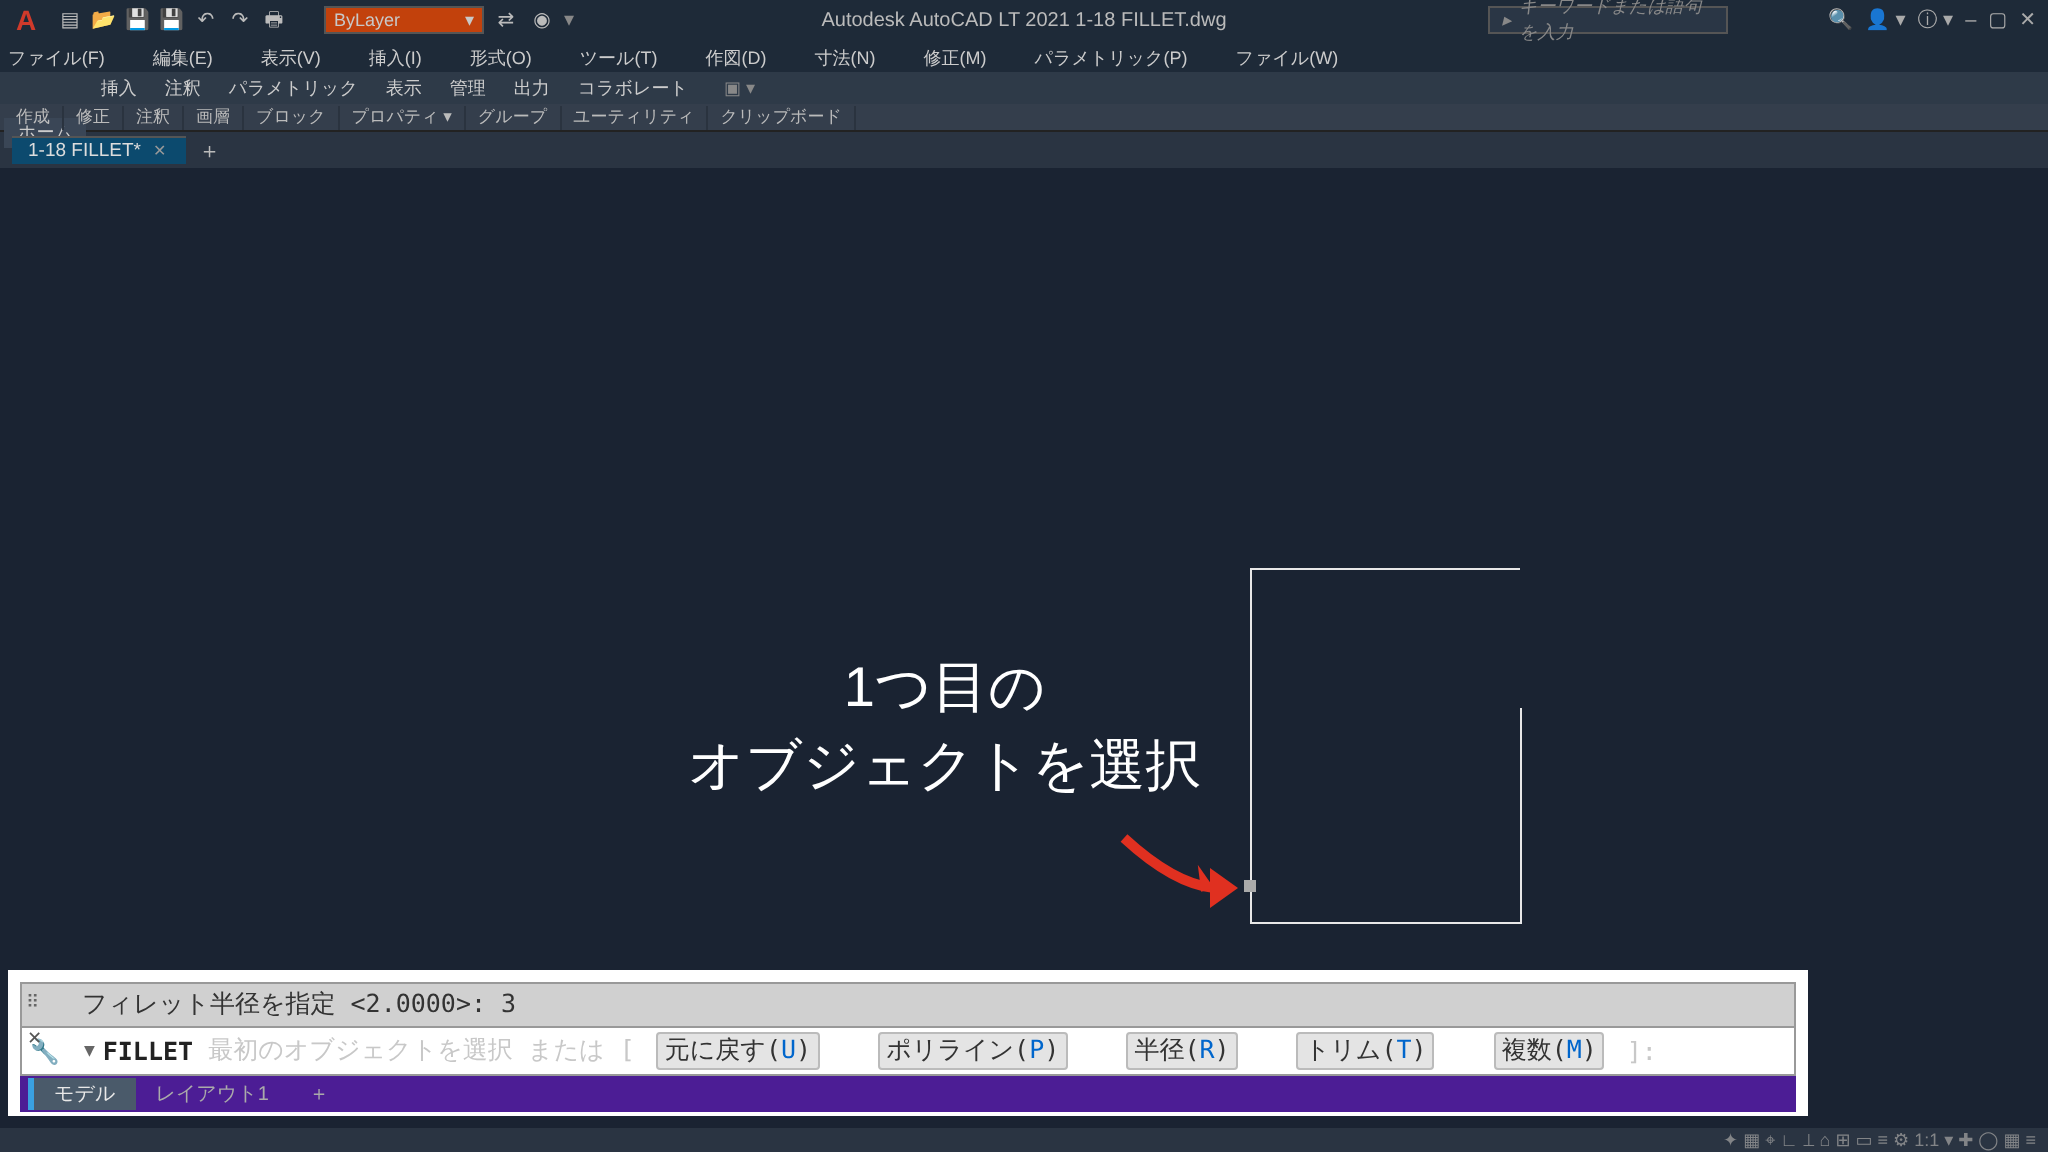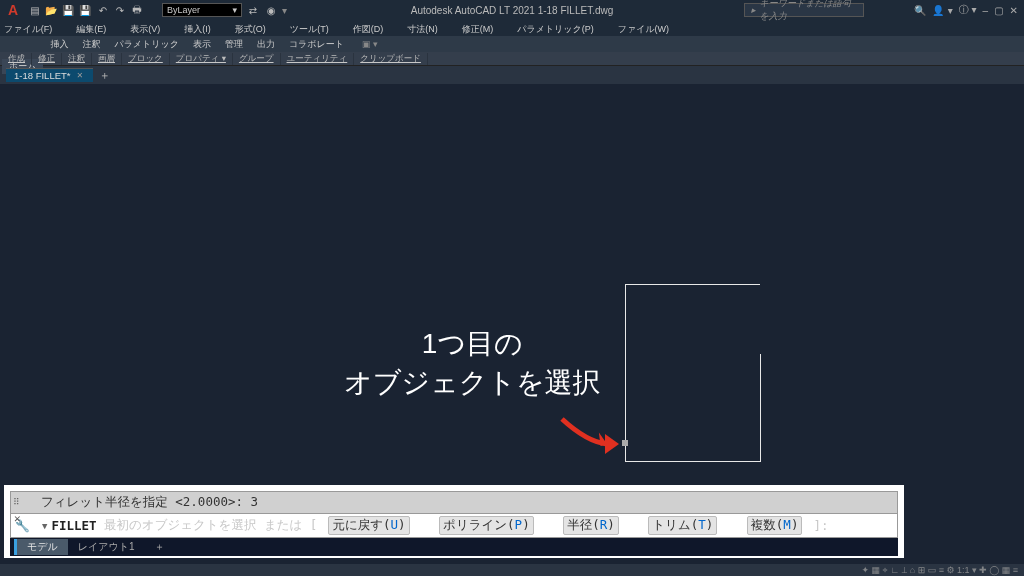--- a/index.html
+++ b/index.html
@@ -2,30 +2,30 @@
 <html><head>
 <meta charset="utf-8">
 <style>
   * { margin: 0; padding: 0; box-sizing: border-box; }
   html, body { width: 1024px; height: 576px; overflow: hidden; font-family: "Meiryo", "MS PGothic", sans-serif; background: #1a2332; color: #c8c8c8; font-size: 10px; }
   .titlebar { height: 20px; background: #1e2a38; display: flex; align-items: center; position: relative; }
   .logo { width: 18px; height: 18px; margin: 0 4px; color: #d03a2b; font-weight: bold; font-size: 14px; display:flex; align-items:center; justify-content:center;}
   .qat { display: flex; align-items: center; gap: 3px; margin-left: 2px; }
   .qat-icon { width: 14px; height: 14px; display: flex; align-items: center; justify-content: center; color: #bbb; font-size: 10px; }
   .layer-sel { margin-left: 18px; display:flex; align-items:center; gap:4px; }
-  .layer-box { background:#000000; border:1px solid #555; padding:0 4px; height:14px; display:flex; align-items:center; font-size:9px; min-width:80px;}
+  .layer-box { background:#c2410c; border:1px solid #555; padding:0 4px; height:14px; display:flex; align-items:center; font-size:9px; min-width:80px;}
   .title-center { position:absolute; left:50%; transform:translateX(-50%); font-size:10px; color:#bbb; }
   .search-hint { position:absolute; right:160px; background:#2a3645; border:1px solid #555; height:14px; padding:0 6px; display:flex; align-items:center; font-size:9px; color:#888; font-style:italic; width:120px;}
   .title-right { position:absolute; right:6px; display:flex; gap:6px; align-items:center; color:#aaa; font-size:10px;}
   .menubar { height:16px; background:#1e2a38; display:flex; align-items:flex-end; gap:16px; }
   .menubar span { font-size:9px; color:#ccc; padding:0 4px; }
   .ribbon-tabs { height:16px; background:#2e3a48; display:flex; align-items:center; padding-left:2px; }
   .ribbon-tabs span { font-size:9px; color:#ccc; padding:1px 7px; }
   .ribbon-tabs span.active { background:#3a4656;margin-top:44px; }
-  .ribbon-panels { height:14px; background:#343e4c; display:flex; align-items:center; padding-left:2px; gap:0; border-bottom:1px solid #222;text-decoration:underline;}
+  .ribbon-panels { height:14px; background:#343e4c; display:flex; align-items:center; padding-left:2px; gap:0; border-bottom:1px solid #222;}
   .ribbon-panels span { font-size:8.5px; color:#bbb; padding:0 6px; border-right:1px solid #2a333f; }
   .doc-tabs { height:18px; background:#2a3442; display:flex; align-items:center; padding-left:6px; }
   .doc-tab { background:#0c4a6e; padding:1px 10px 1px 8px; font-size:9.5px; color:#ddd; display:flex; align-items:center; gap:6px; border-top:1px solid #555;}
   .doc-tab .x { color:#999; font-size:8px; }
   .plus { color:#bbb; margin-left:6px; font-size:11px; }
   .canvas { position:absolute; top:84px; left:0; right:0; bottom:12px; background:#1a2332; }
   .shape1 { position:absolute; left:625px; top:200px; width:135px; height:178px; border-left:1px solid #e8e8e8; border-top:1px solid #e8e8e8; border-bottom:1px solid #e8e8e8; }
   .shape2 { position:absolute; left:760px; top:270px; width:1px; height:108px; border-right:1px solid #e8e8e8; }
   .grip { position:absolute; left:622px; top:356px; width:6px; height:6px; background:#aaa; }
   .anno { position:absolute; left:344px; top:240px; color:#fff; font-size:28px; font-weight:500; text-align:center; line-height:1.4; }
@@ -34,21 +34,21 @@
   .cmd-history { background:#d0d0d0; border:1px solid #999; padding:2px 2px; font-size:12.5px; line-height:1.35; font-family:"MS Gothic","Consolas",monospace; color:#333; position:relative;}
   .cmd-history .xbtn { position:absolute; left:3px; top:20px; font-size:11px; color:#555;}
   .cmd-history .grip-icon { position:absolute; left:2px; top:4px; font-size:9px; color:#666;}
   .hist-line { padding-left:28px; }
   .cmd-input-row { background:#fff; border:1px solid #999; border-top:none; display:flex; align-items:center; padding:2px 4px; font-size:12.5px; font-family:"MS Gothic","Consolas",monospace;}
   .cmd-input-row .wrench { color:#555; margin-right:4px; font-size:12px;}
   .cmd-input-row .chev { font-size:9px; color:#666; margin-right:4px;}
   .cmd-input-row b { font-weight:bold; color:#222; }
   .opt { background:#e4e4e4; border:1px solid #bbb; padding:0 3px; margin:0 11px; border-radius:2px; display:inline-block; color:#333;}
   .opt .k { color:#0066cc; }
-  .layout-tabs { background:#0f172a; display:flex; align-items:flex-start; padding:1px 4px; gap:0; margin-top:0;}
+  .layout-tabs { background:#4c1d95; display:flex; align-items:flex-start; padding:1px 4px; gap:0; margin-top:0;}
   .layout-tabs span { font-size:10px; padding:1px 10px; }
   .layout-tabs .active { background:#4a5a6a; color:#e8e8e8; border-left:3px solid #3aa0e0; }
   .layout-tabs .inactive { color:#aaa; }
   .statusbar { position:absolute; bottom:0; left:0; right:0; height:12px; background:#2a3442; display:flex; align-items:center; justify-content:flex-end; padding-right:6px; gap:4px; color:#999; font-size:9px;}
   .statusbar span { opacity:.8; }
 </style>
 </head>
 <body>
 
 <div class="titlebar">

